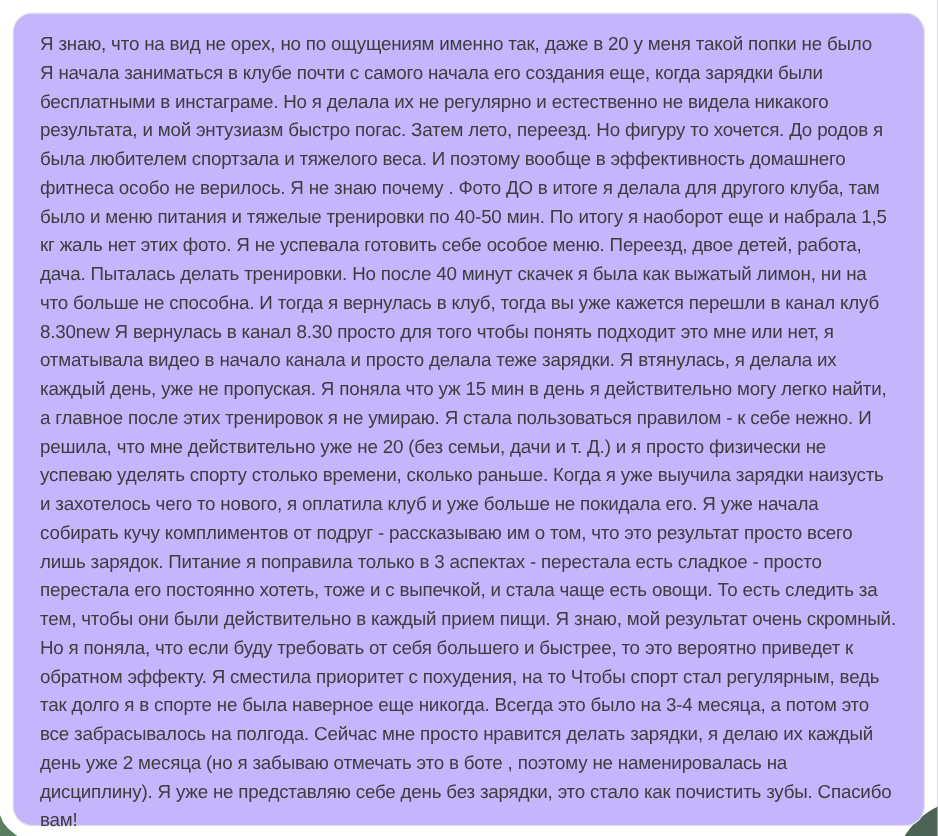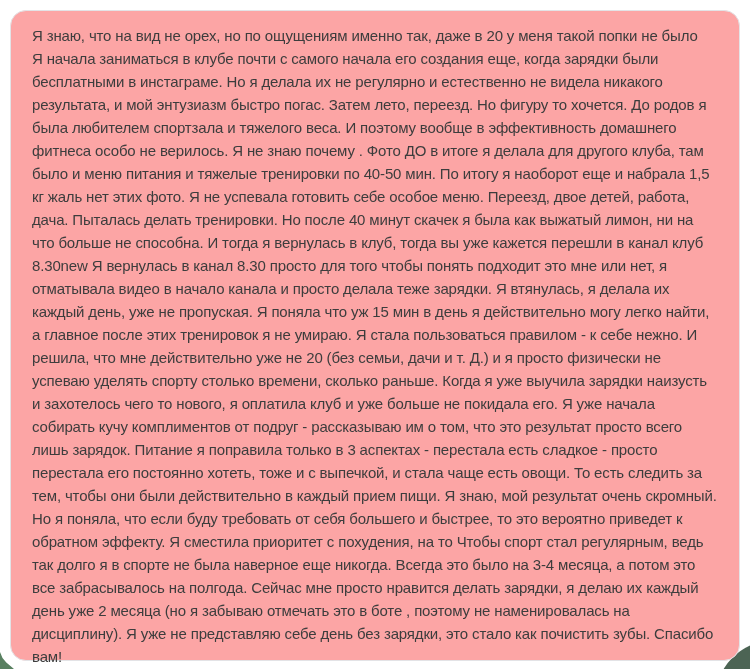--- a/index.html
+++ b/index.html
@@ -13,21 +13,21 @@
     background: #ffffff;
     font-family: "Liberation Sans", "DejaVu Sans", sans-serif;
     overflow: hidden;
   }
   .card {
     position: absolute;
     left: 10px;
     top: 10px;
     right: 10px;
     bottom: 8px;
-    background: #fca5a5;
+    background: #c4b5fd;
     border: 1px solid #e3e3e6;
     border-radius: 16px;
     box-sizing: border-box;
     padding: 13px 21px 10px 21px;
     z-index: 2;
   }
   .testimonial-text {
     margin: 0;
     color: #3d3d3d;
     font-size: 15px;

